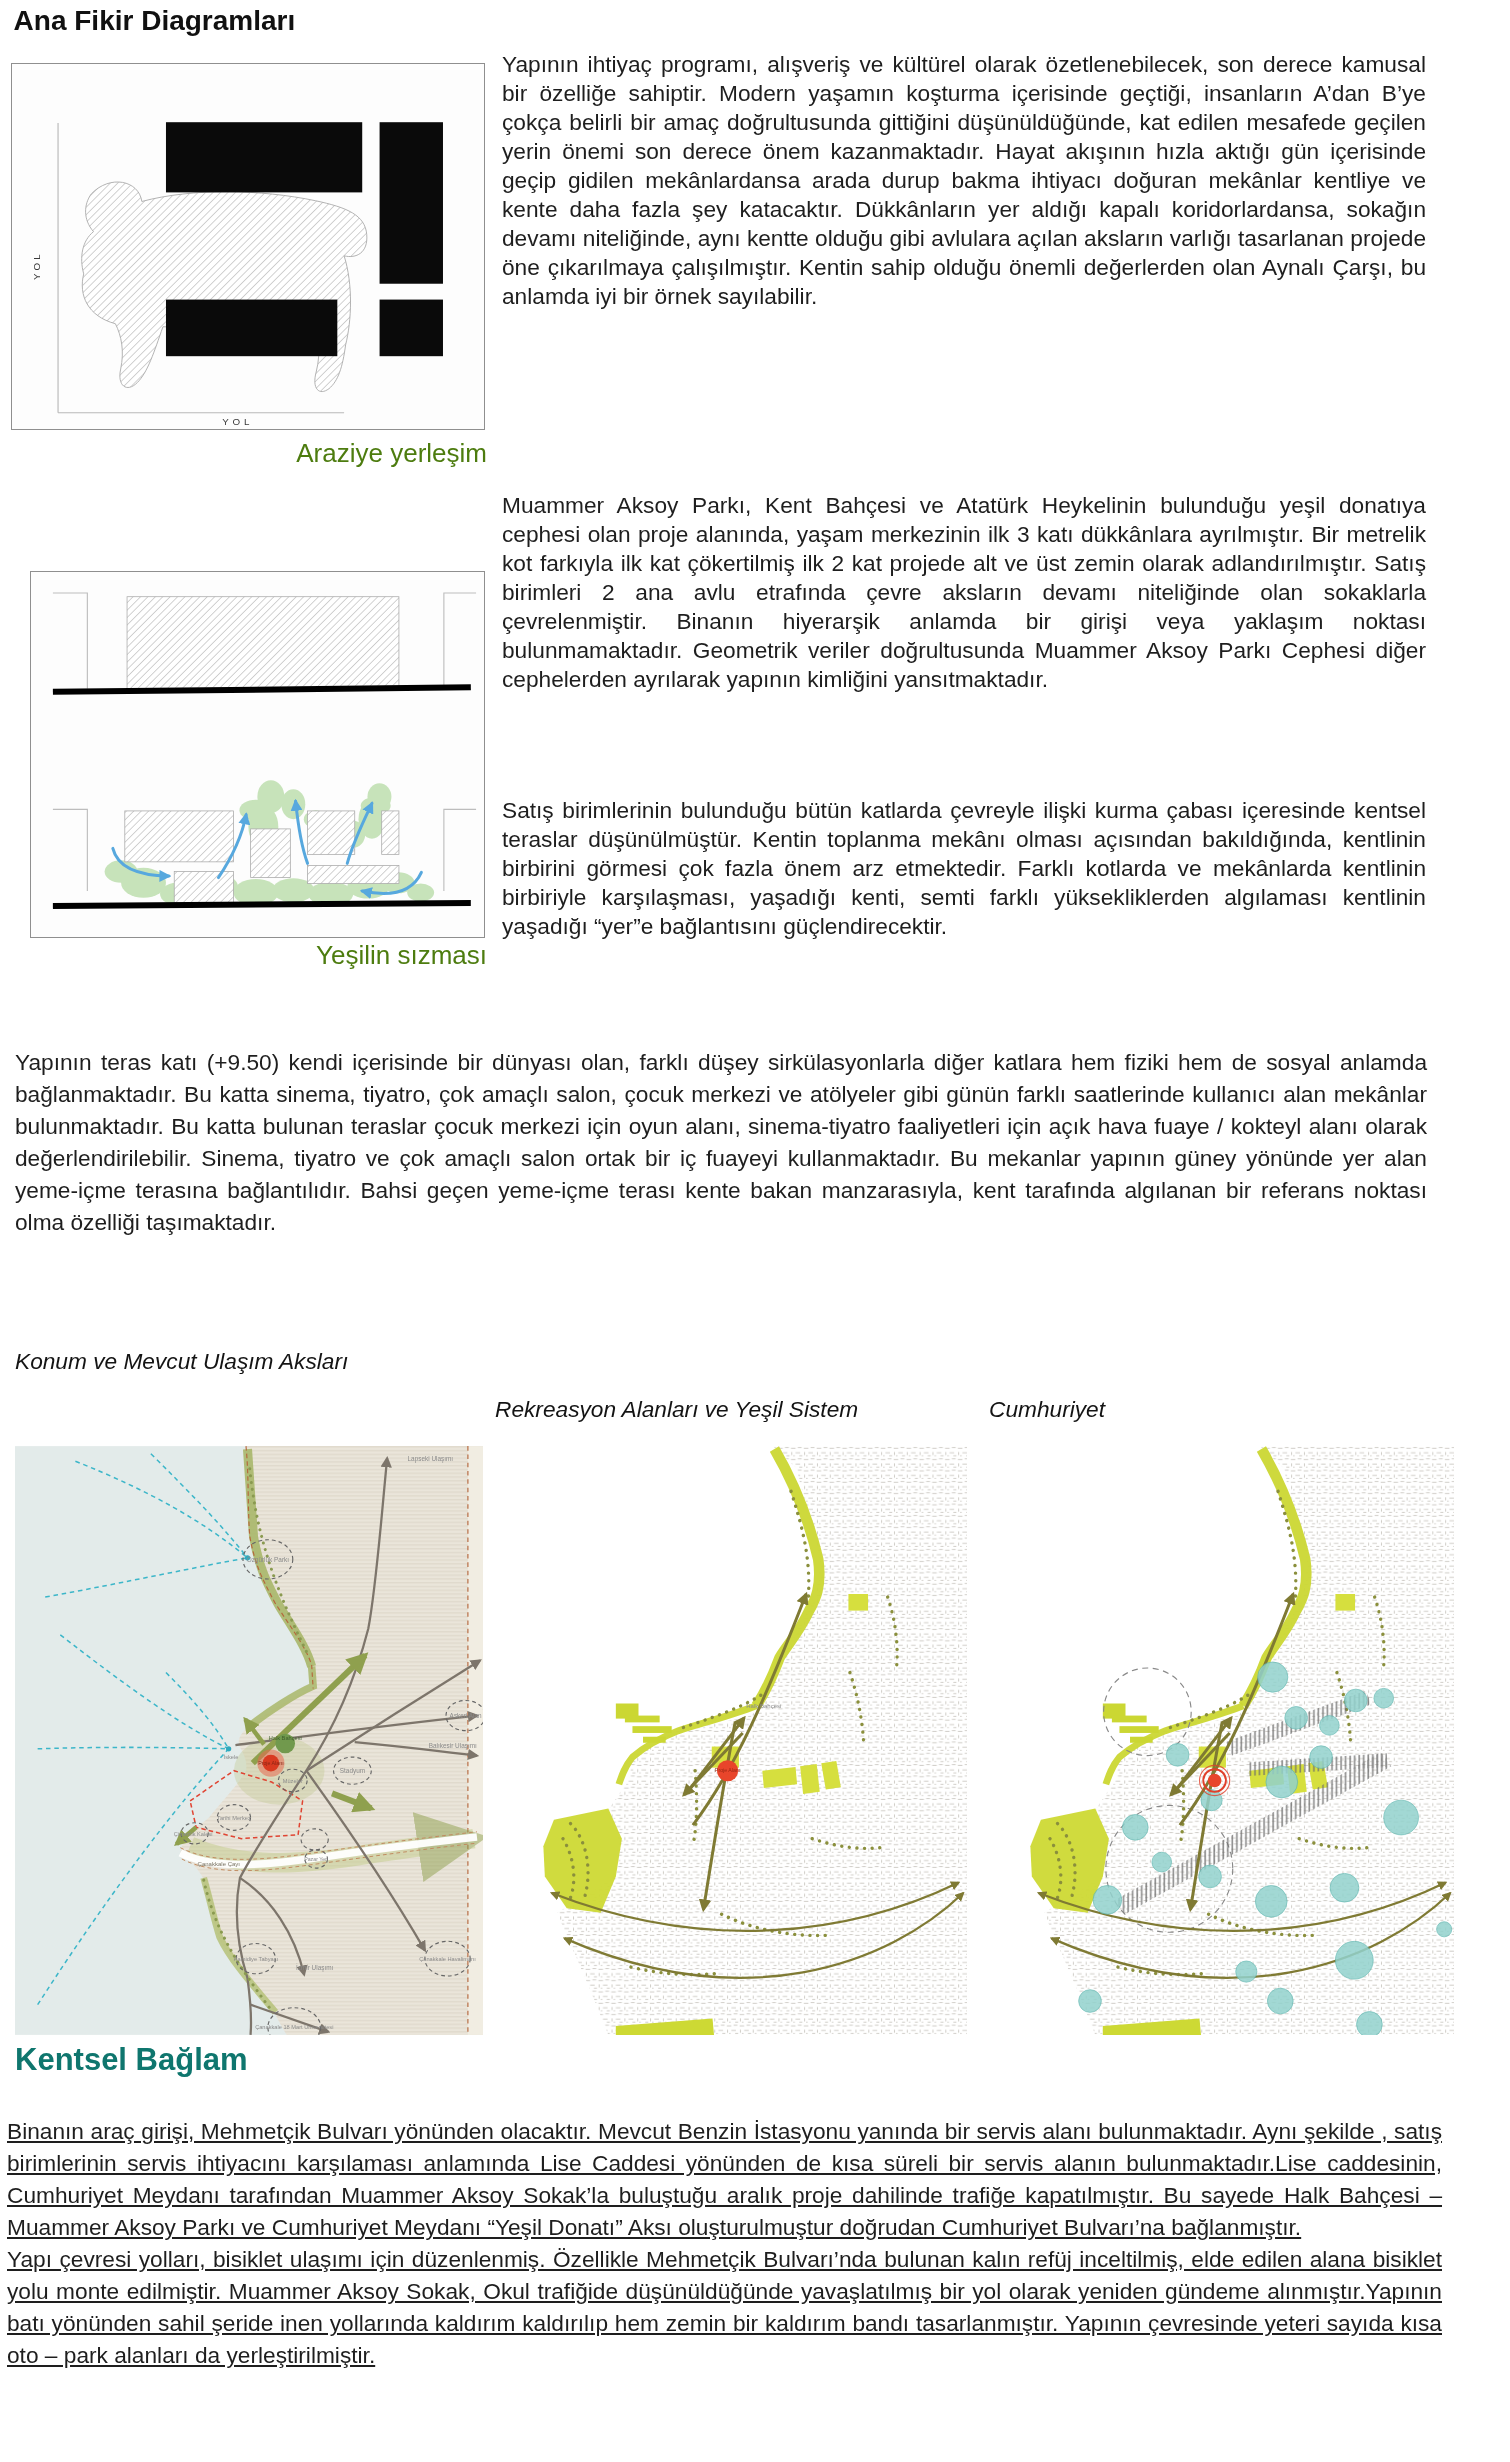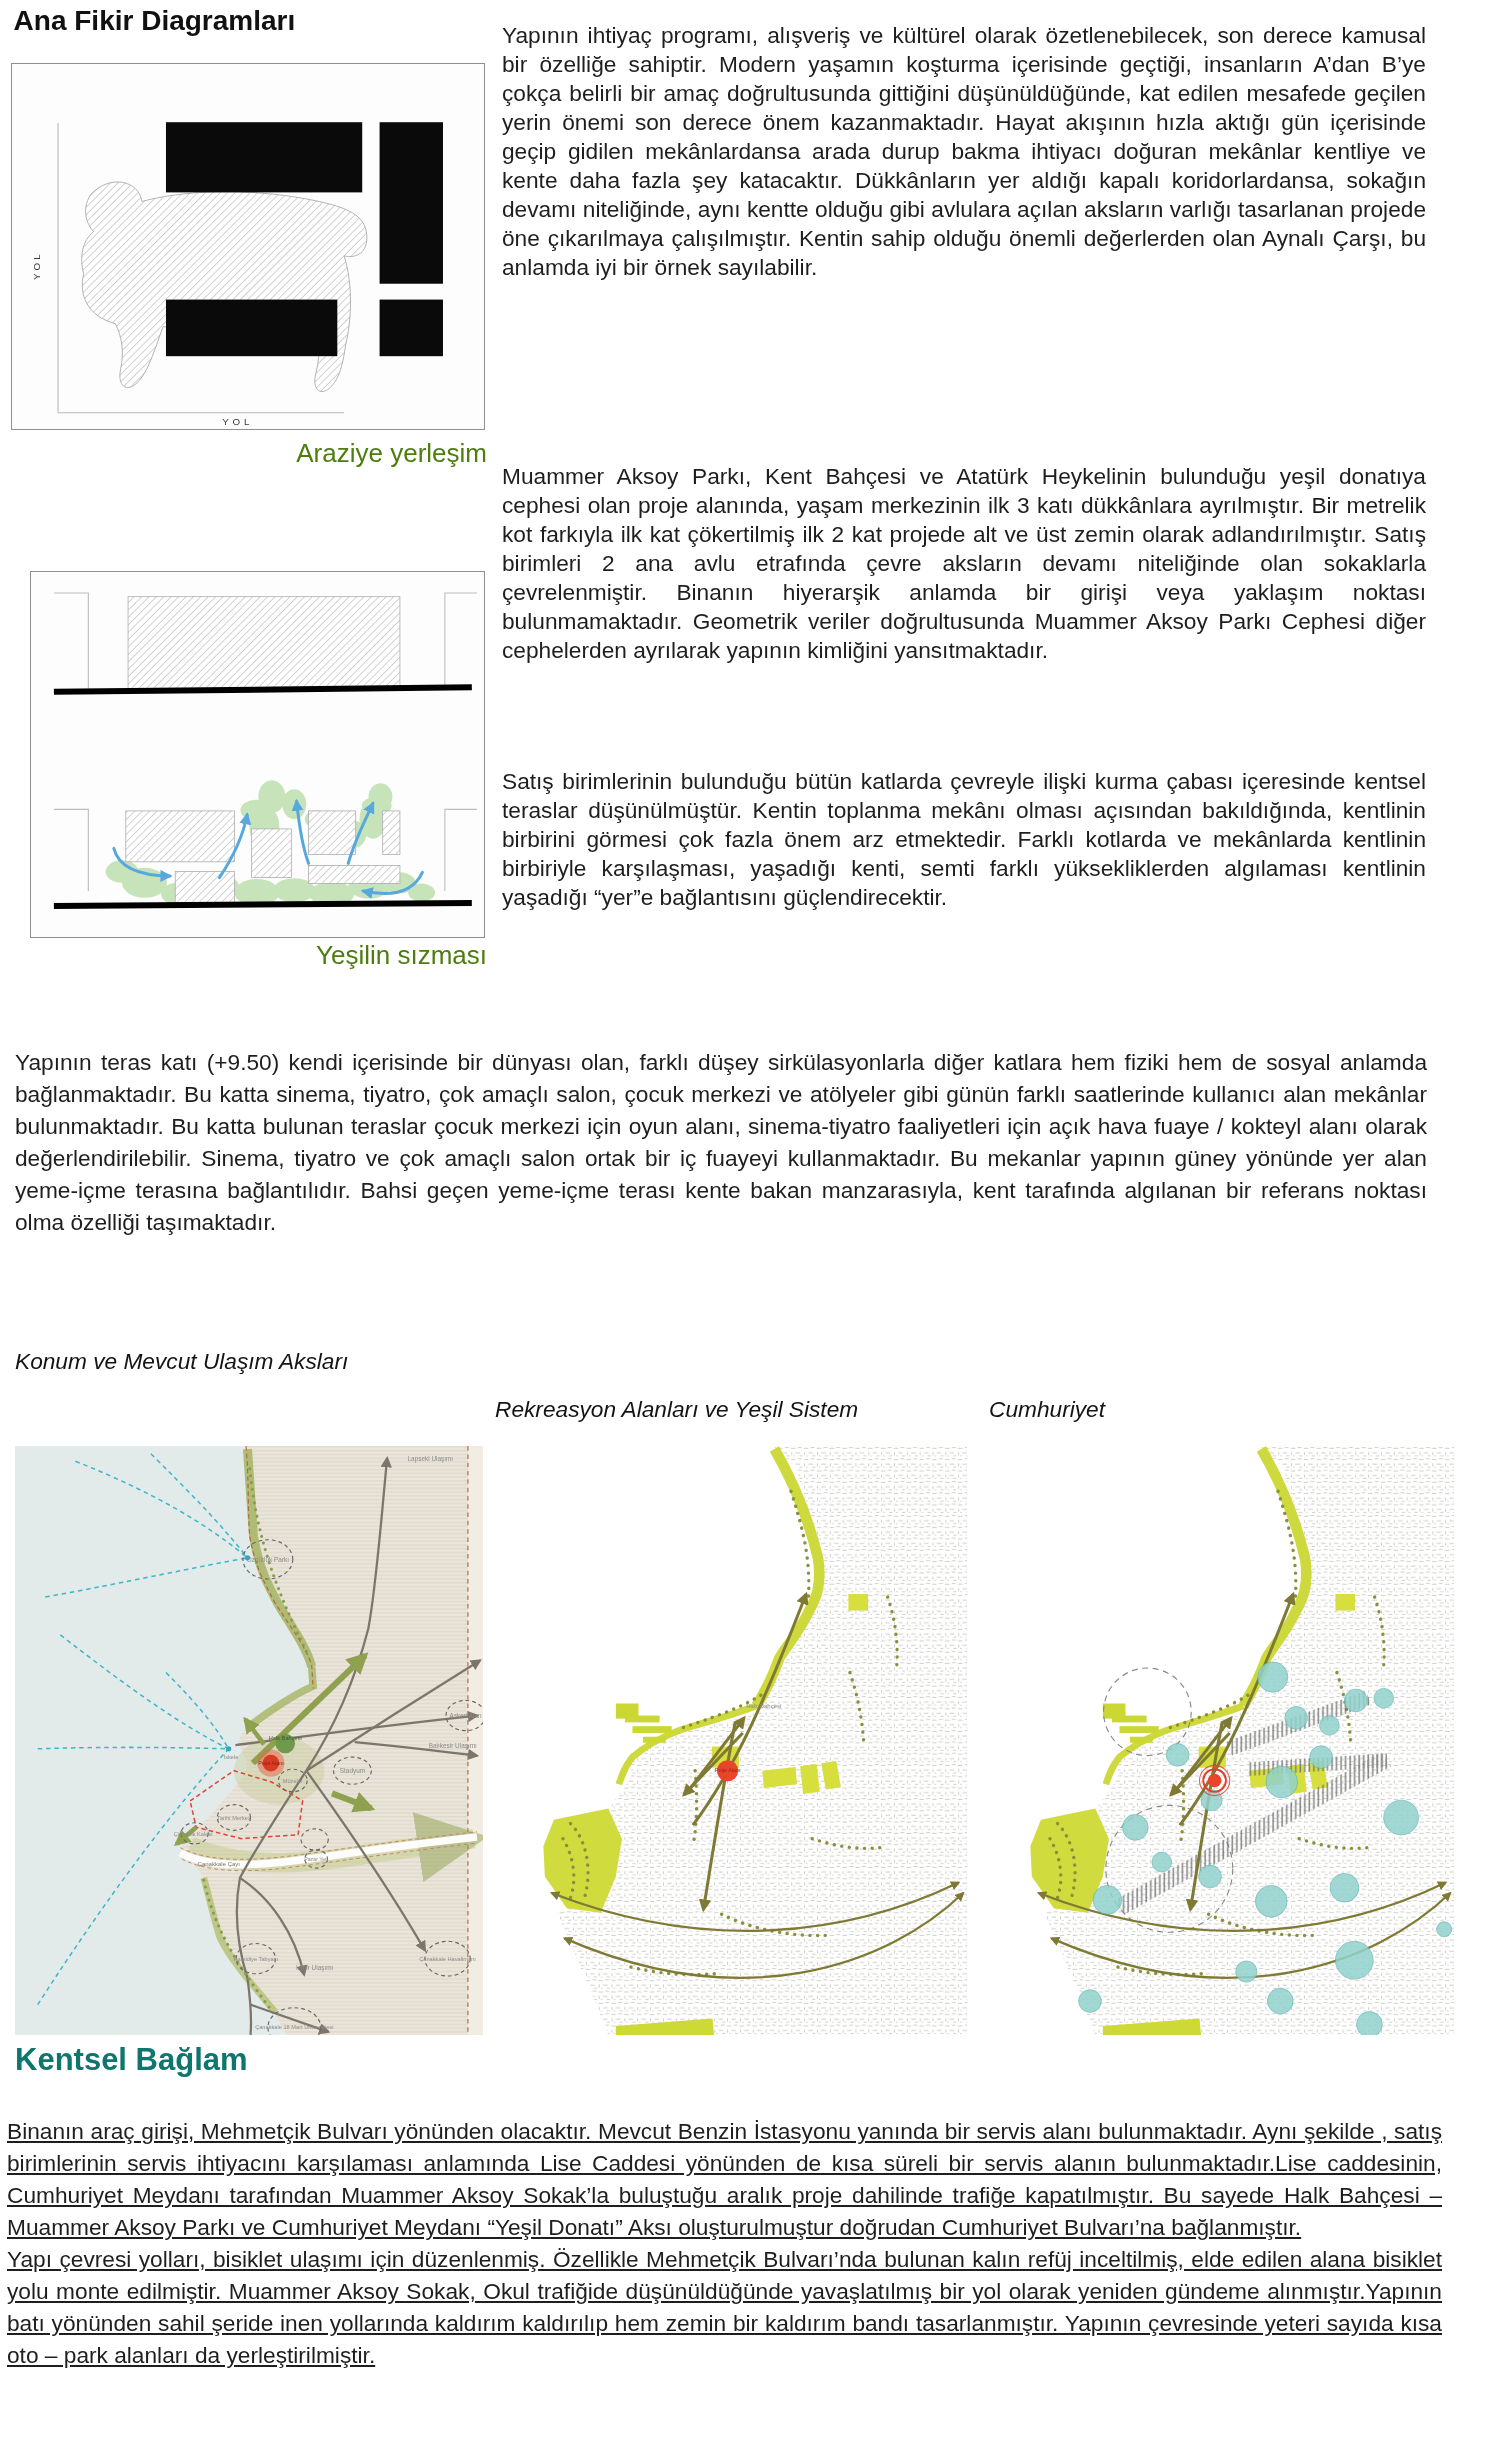--- a/index.html
+++ b/index.html
@@ -1,21 +1,21 @@
 <!DOCTYPE html>
 <html style="font-size:12px"><head>
 <meta charset="utf-8">
 <style>
   html,body{margin:0;padding:0;background:#ffffff;}
   .page{position:relative;width:1511px;height:2462px;background:#ffffff;
         font-family:"Liberation Sans",sans-serif;color:#1c1c1c;overflow:hidden;}
-  .abs{position:absolute;text-align:center;}
+  .abs{position:absolute;}
   h1.doc-title{margin:0;font-size:28px;font-weight:bold;color:#111;}
   h2.doc-title2{margin:0;font-size:31px;font-weight:bold;color:#0f766e;}
-  .body-text{font-size:22.7px;line-height:29px;text-align:justify;color:#1e1e1e;}
+  .body-text{font-size:22.7px;line-height:29px;text-align:justify;color:#1e1e1e;margin-top:29px;}
   .body-text-wide{font-size:22.7px;line-height:32px;text-align:justify;color:#1e1e1e;}
   .body-text-wide p{margin:0;}
   .diagram-box{border:1.5px solid #8f8f8f;background:#fdfdfd;box-sizing:border-box;}
   .diagram-caption{font-size:26px;color:#4d7c0f;text-align:right;}
   .map-caption{font-size:22.7px;font-style:italic;color:#141414;white-space:nowrap;}
   svg text{font-family:"Liberation Sans",sans-serif;}
   .maplabel{fill:#8b8b8b;}
 </style>
 </head>
 <body>

